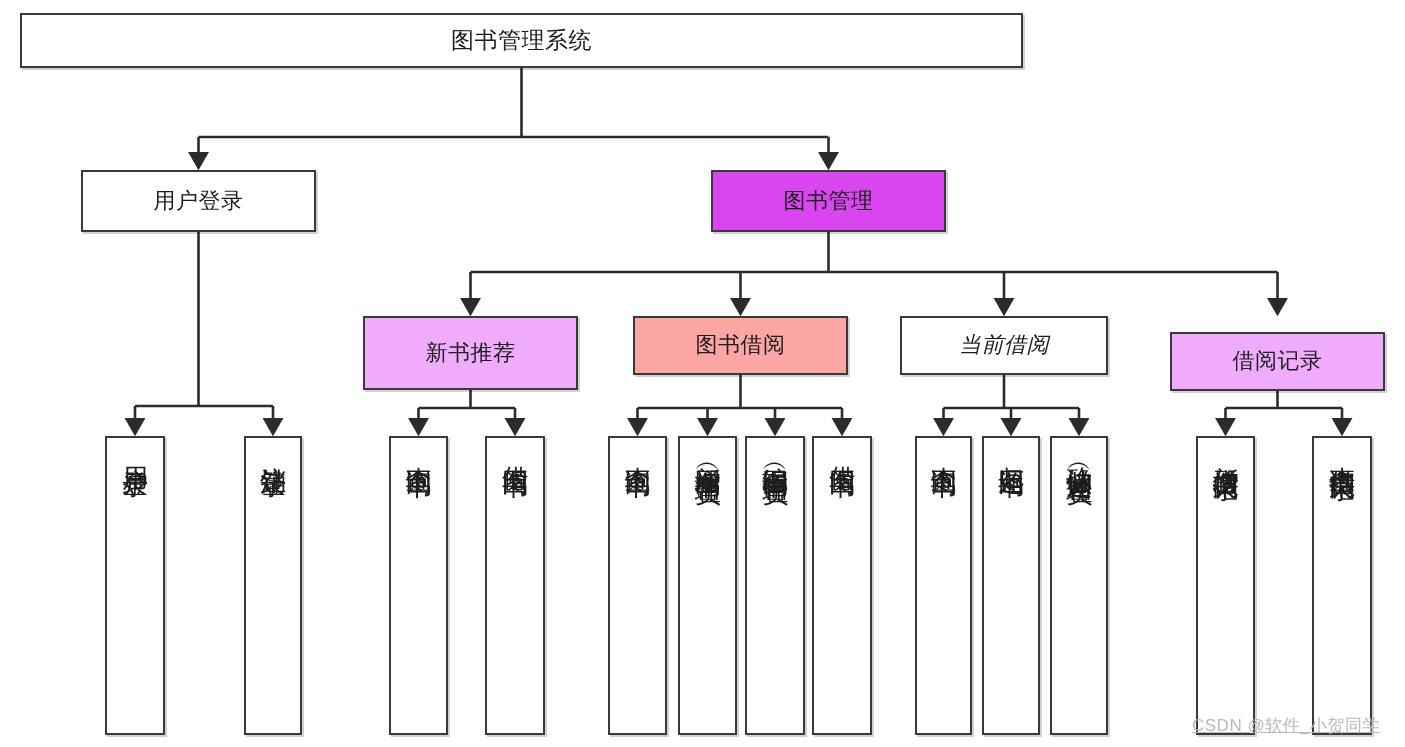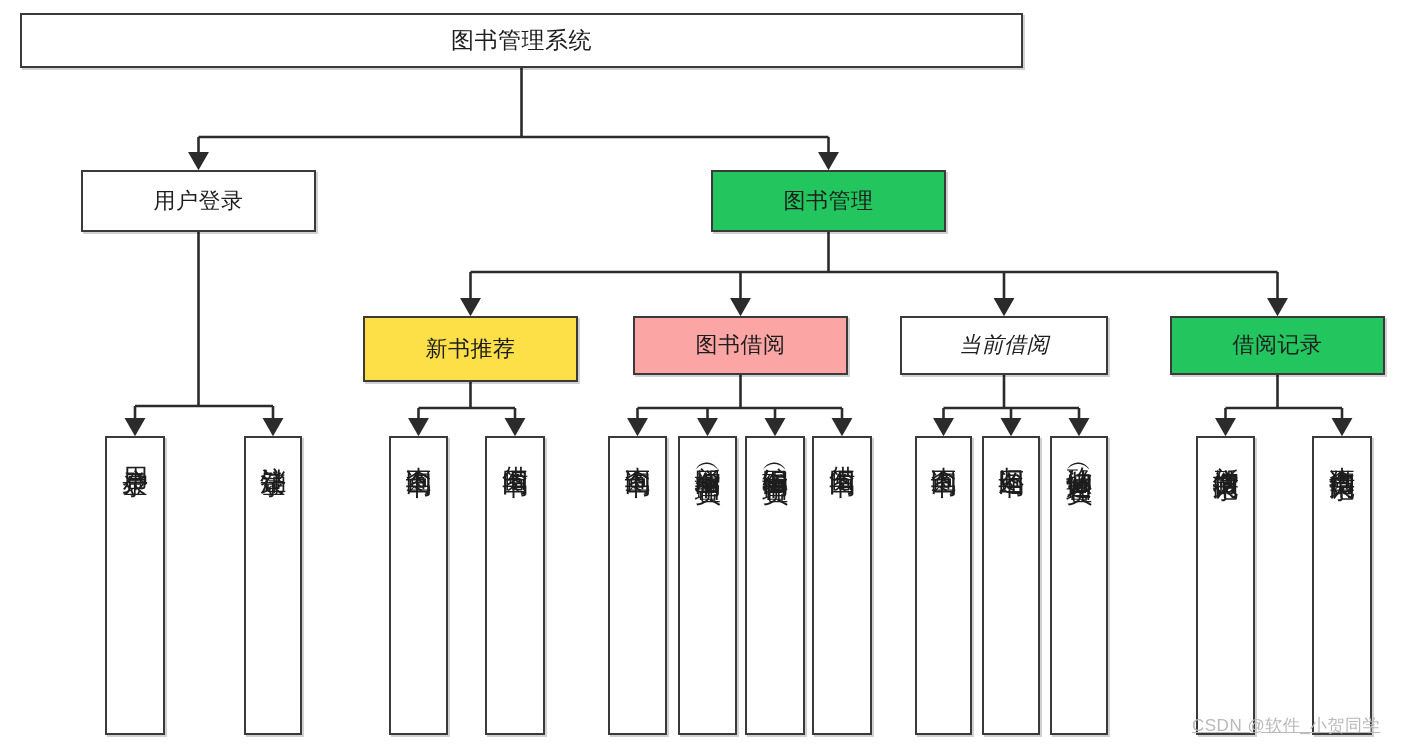--- a/index.html
+++ b/index.html
@@ -114,33 +114,33 @@
       </g>
   </svg>
 
   <div id="node-layer">
       <div class="node horizontal root" style="left: 20px; top: 13px; width: 1003px; height: 55px; border-color: rgb(58, 58, 58); background: rgb(255, 255, 255);">
         <span class="node-label" style="color: rgb(29, 29, 29);">图书管理系统</span>
       </div>
       <div class="node horizontal" style="left: 81px; top: 170px; width: 235px; height: 62px; border-color: rgb(58, 58, 58); background: rgb(255, 255, 255);">
         <span class="node-label" style="color: rgb(29, 29, 29);">用户登录</span>
       </div>
-      <div class="node horizontal" style="left: 711px; top: 170px; width: 235px; height: 62px; border-color: rgb(58, 58, 58); background: #22c55e;">
+      <div class="node horizontal" style="left: 711px; top: 170px; width: 235px; height: 62px; border-color: rgb(58, 58, 58); background: #d946ef;">
         <span class="node-label" style="color: rgb(29, 29, 29);">图书管理</span>
       </div>
-      <div class="node horizontal" style="left: 363px; top: 316px; width: 215px; height: 66px; border-color: rgb(58, 58, 58); background: #fde047;">
+      <div class="node horizontal" style="left: 363px; top: 316px; width: 215px; height: 74px; border-color: rgb(58, 58, 58); background: #f0abfc;">
         <span class="node-label" style="color: rgb(29, 29, 29);">新书推荐</span>
       </div>
       <div class="node horizontal" style="left: 633px; top: 316px; width: 215px; height: 59px; border-color: rgb(58, 58, 58); background: #fca5a5;">
         <span class="node-label" style="color: rgb(29, 29, 29);">图书借阅</span>
       </div>
       <div class="node horizontal" style="left: 900px; top: 316px; width: 208px; height: 59px; border-color: rgb(58, 58, 58); background: rgb(255, 255, 255);">
         <span class="node-label" style="color: rgb(29, 29, 29); font-style: italic;">当前借阅</span>
       </div>
-      <div class="node horizontal" style="left: 1170px; top: 316px; width: 215px; height: 59px; border-color: rgb(58, 58, 58); background: #22c55e;">
+      <div class="node horizontal" style="left: 1170px; top: 332px; width: 215px; height: 59px; border-color: rgb(58, 58, 58); background: #f0abfc;">
         <span class="node-label" style="color: rgb(29, 29, 29);">借阅记录</span>
       </div>
       <div class="node vertical" style="left: 105px; top: 436px; width: 60px; height: 299px; border-color: rgb(58, 58, 58); background: rgb(255, 255, 255);">
         <span class="node-label" style="color: rgb(29, 29, 29);">用户登录</span>
       </div>
       <div class="node vertical" style="left: 244px; top: 436px; width: 58px; height: 299px; border-color: rgb(58, 58, 58); background: rgb(255, 255, 255);">
         <span class="node-label" style="color: rgb(29, 29, 29);">注销登录</span>
       </div>
       <div class="node vertical" style="left: 389px; top: 436px; width: 59px; height: 299px; border-color: rgb(58, 58, 58); background: rgb(255, 255, 255);">
         <span class="node-label" style="color: rgb(29, 29, 29);">查询图书</span>

